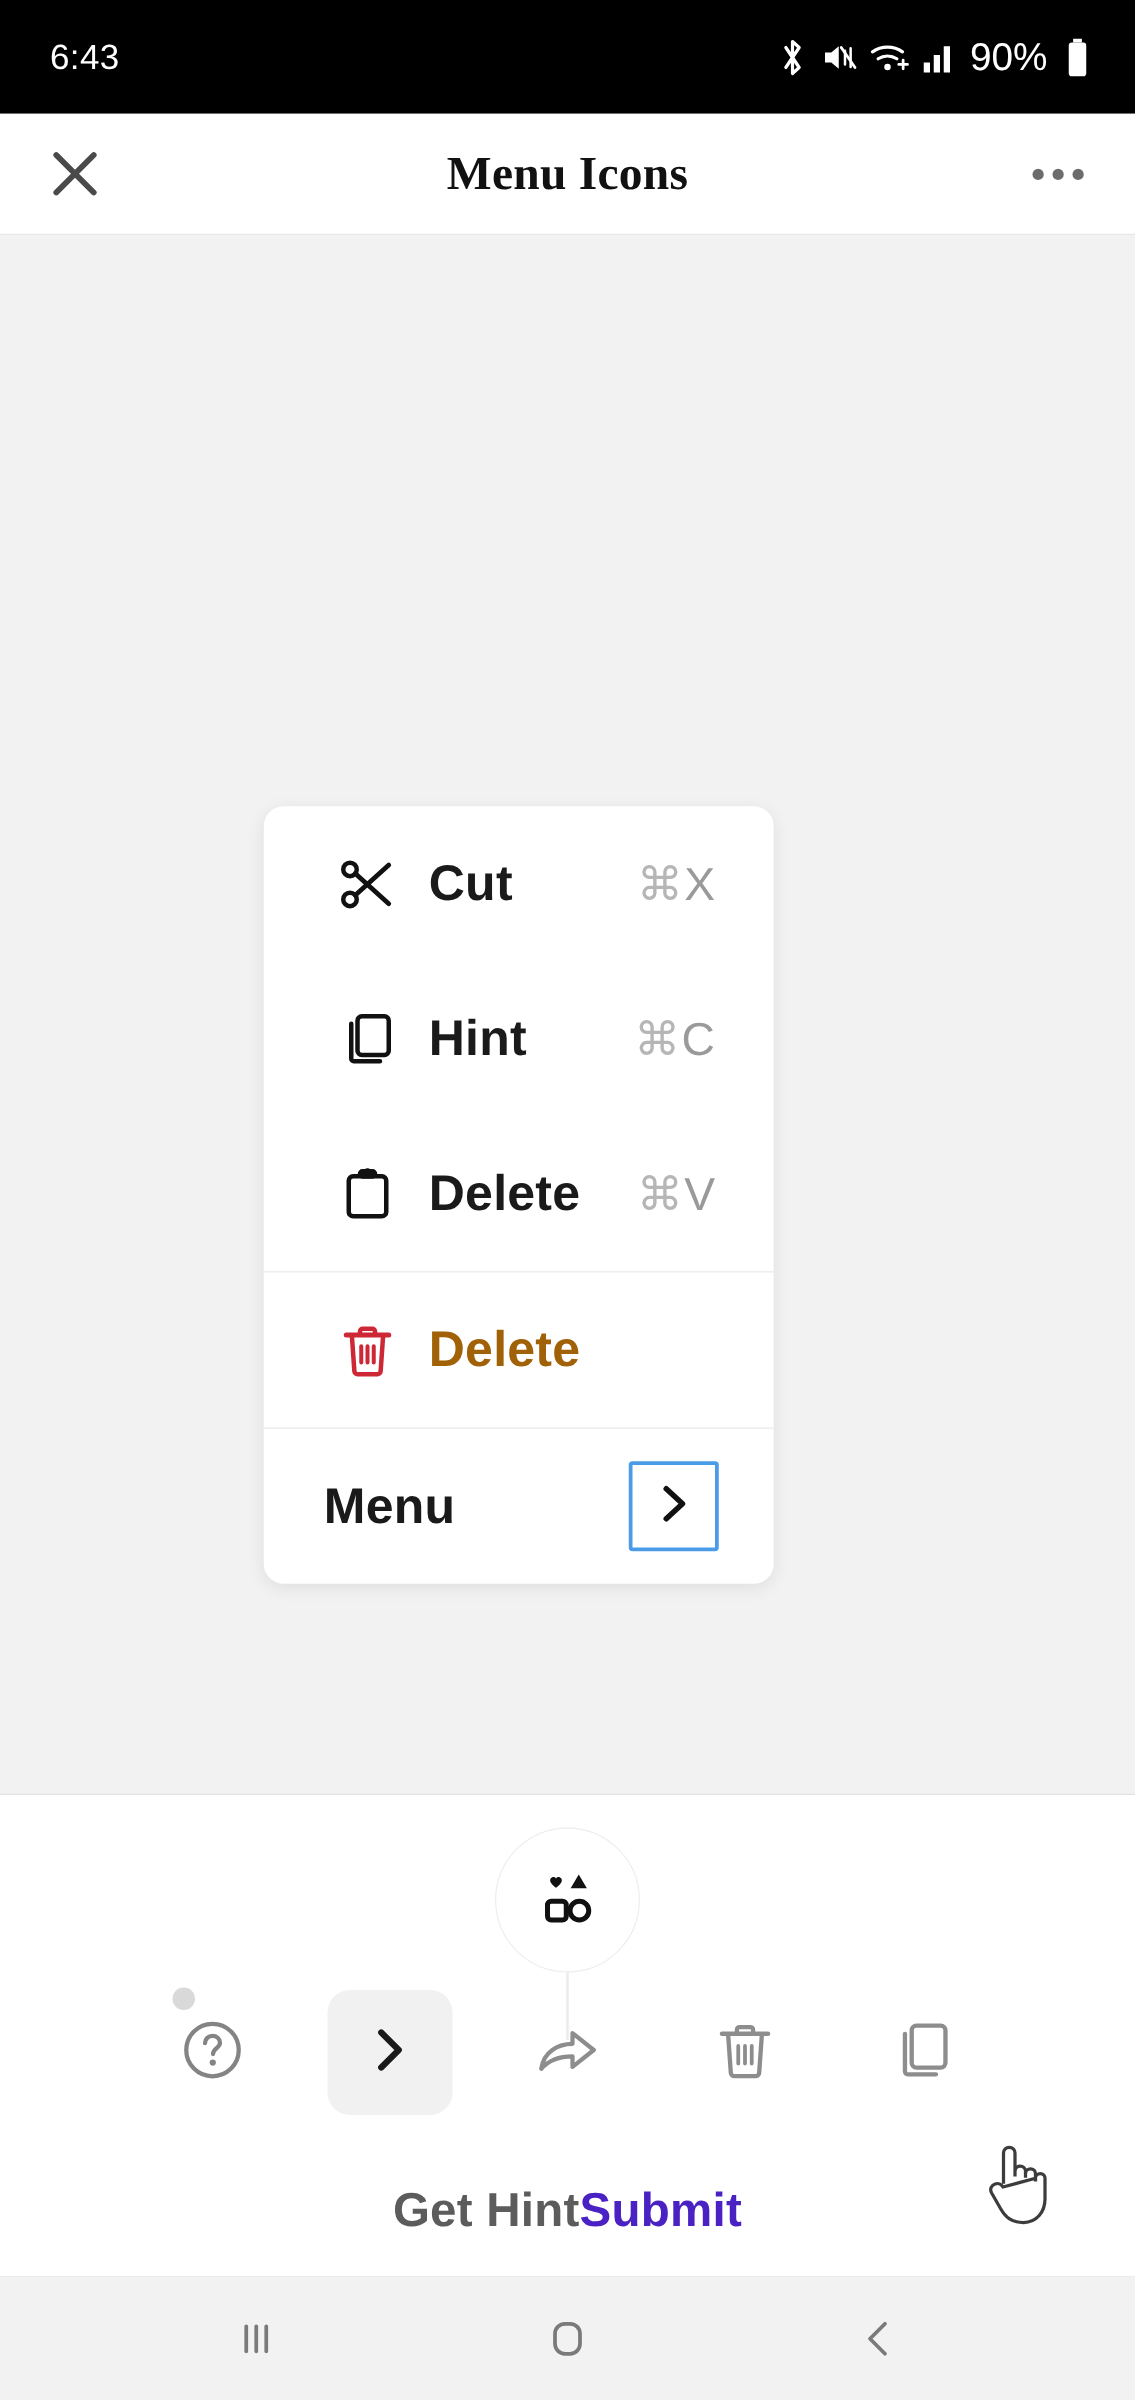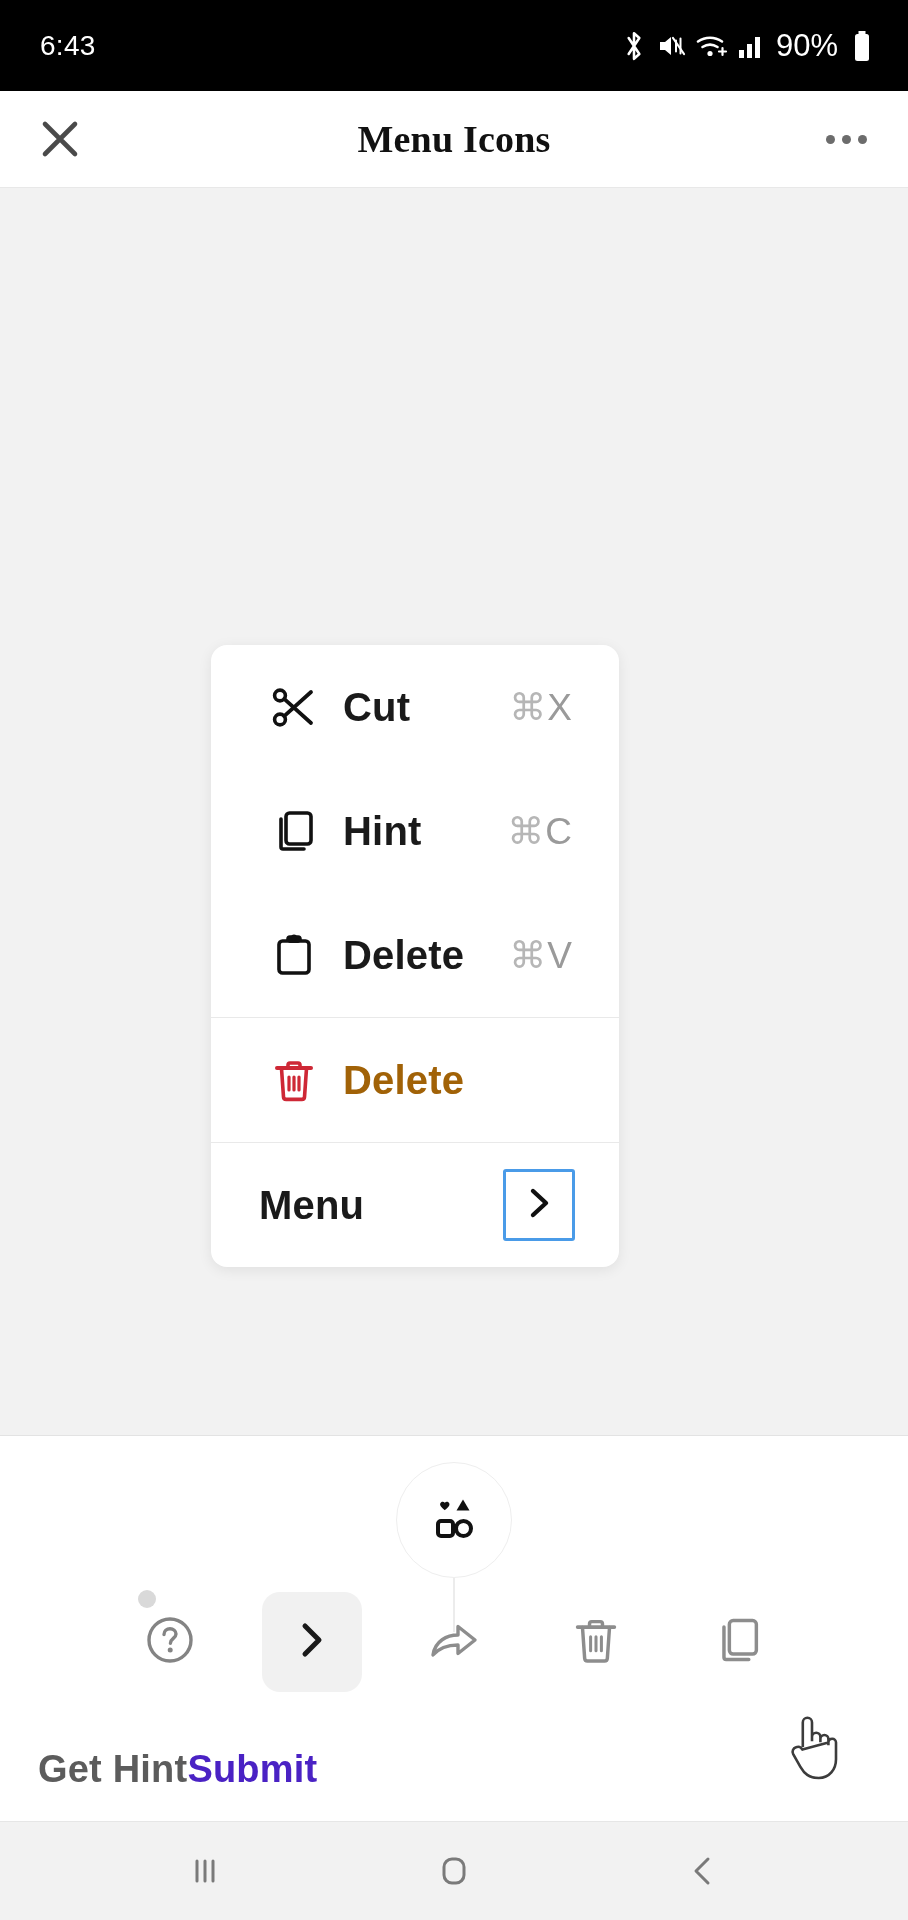--- a/index.html
+++ b/index.html
@@ -120,21 +120,21 @@
     display:flex; align-items:center; justify-content:center;
     position:relative; background:transparent;
   }
   .tray-item.selected{ background:#f1f1f1; }
   .tray-badge{
     position:absolute; top:-2px; left:18px;
     width:18px; height:18px; border-radius:50%; background:#d9d9d9;
   }
 
   .actions{
-    display:flex; align-items:center; justify-content:flex-start;
+    display:flex; align-items:center; justify-content:center;
     padding:0 38px; height:104px;
     border-bottom:1px solid #e6e6e6;
     position:relative;
   }
   .hint-btn{ font-size:38px; font-weight:700; color:#5c5c5c; letter-spacing:.2px;}
   .submit-btn{ font-size:38px; font-weight:700; color:#4a22c4; letter-spacing:.2px;}
 
   
   .navbar{
     flex:0 0 auto; height:98px; background:#f2f2f2;

